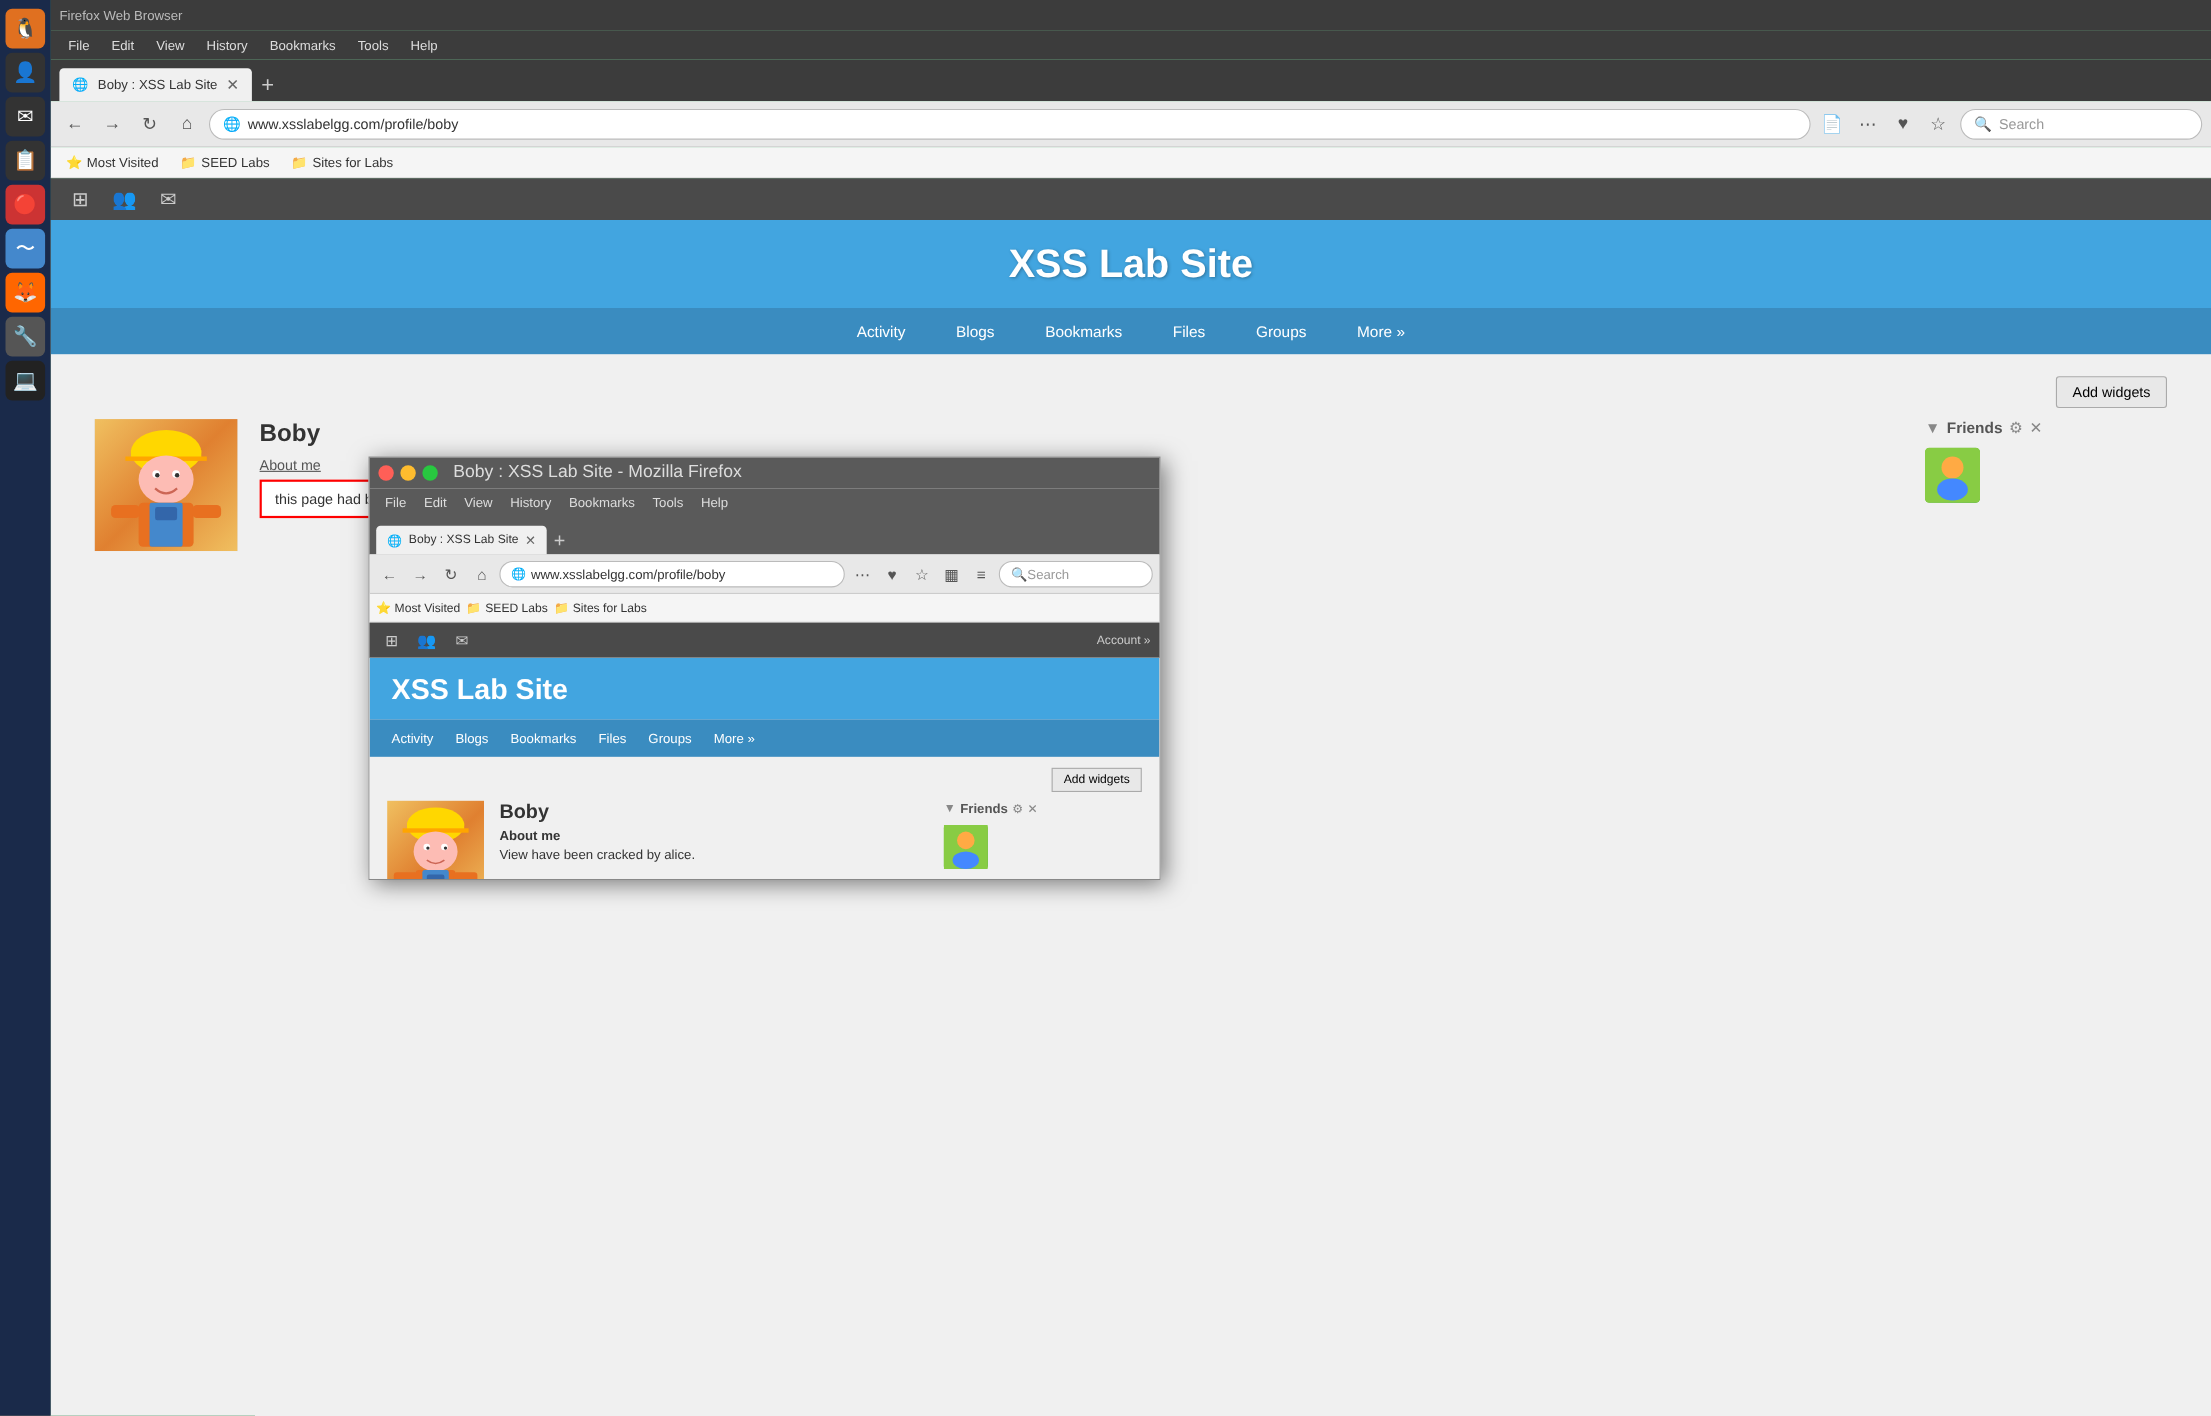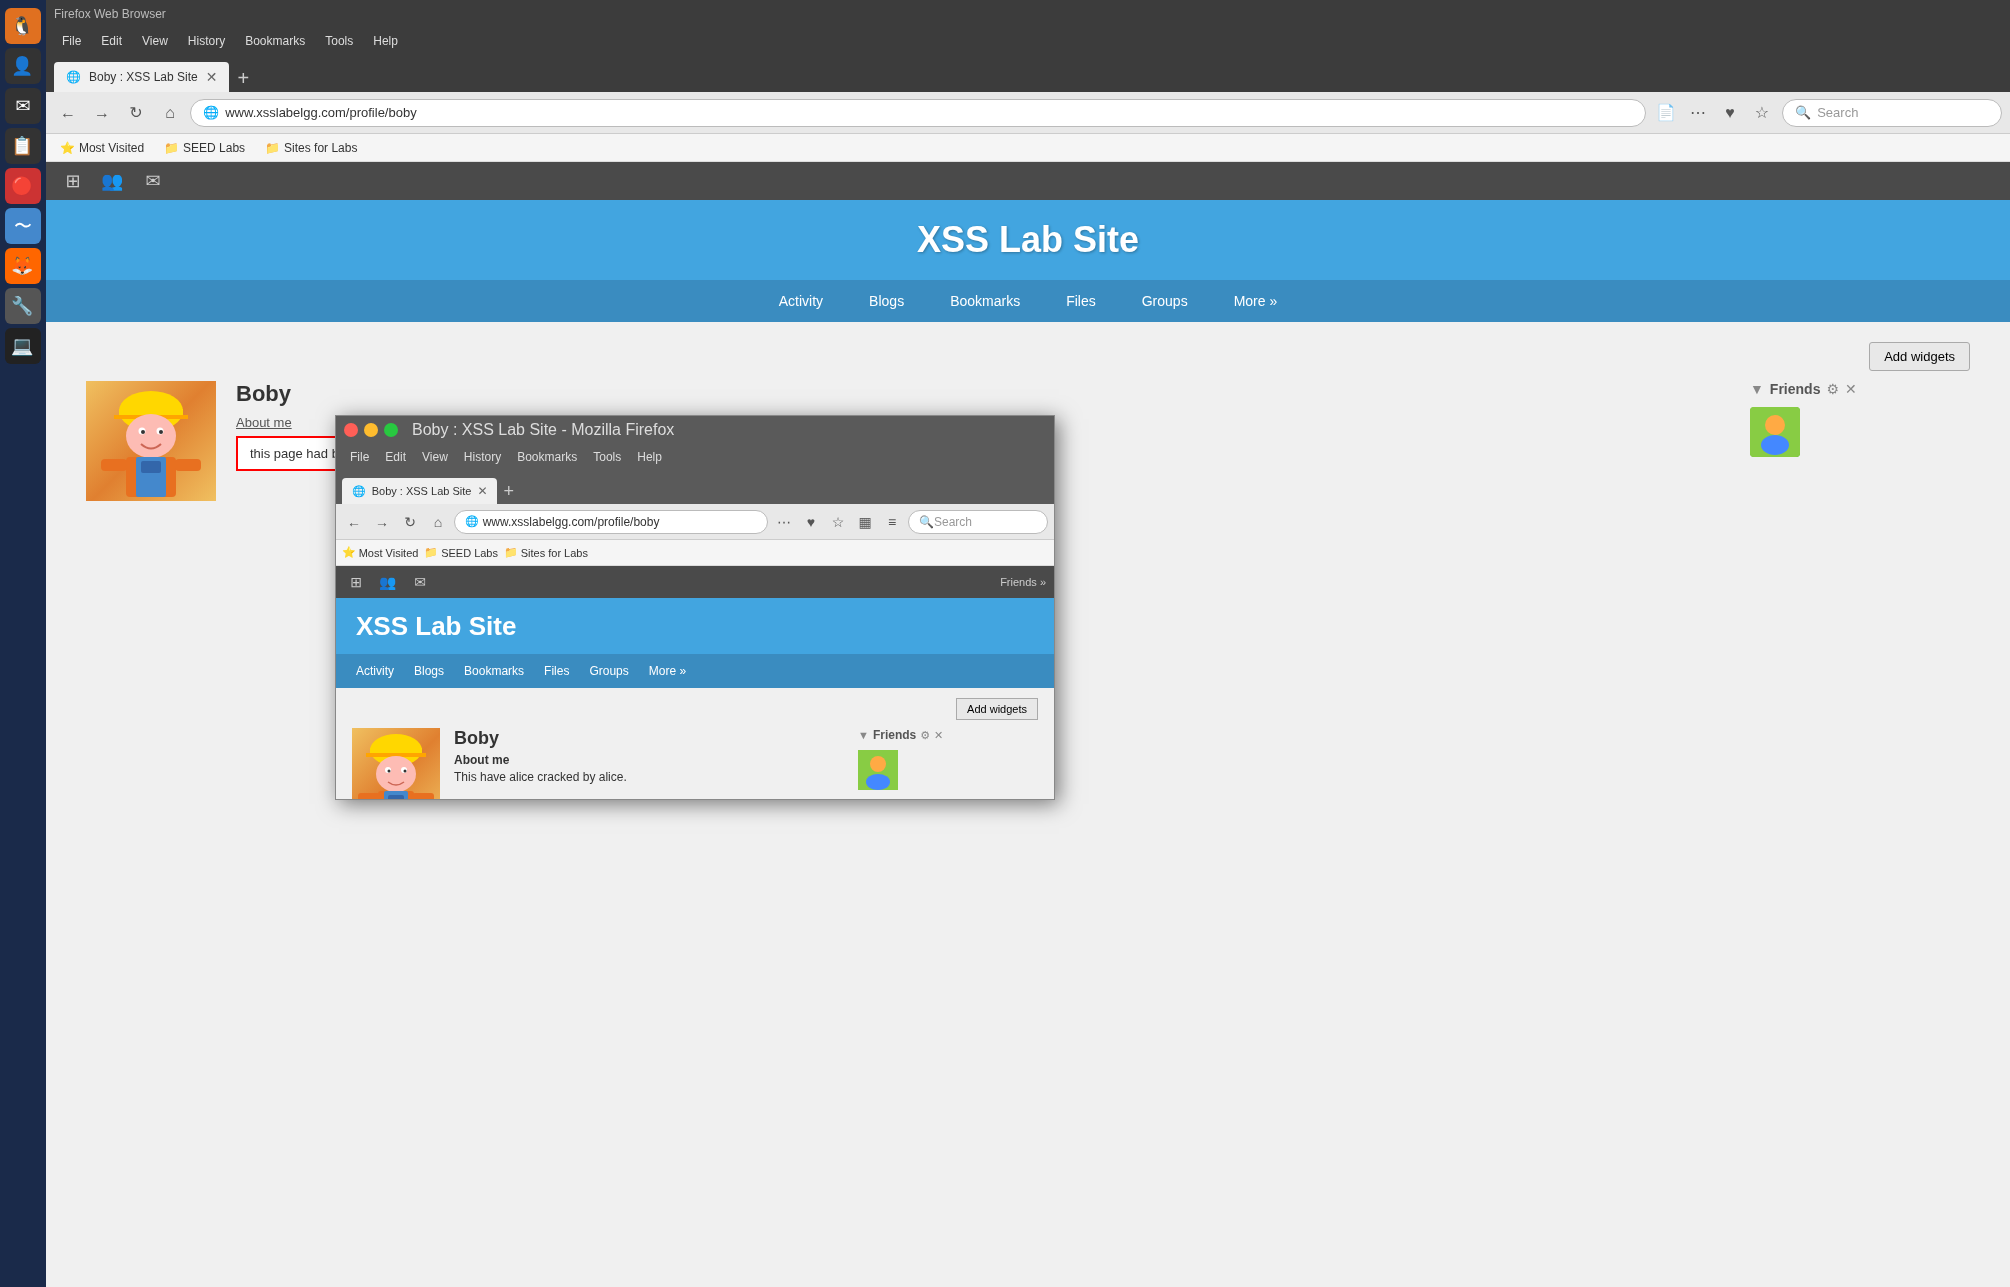--- a/index.html
+++ b/index.html
@@ -793,21 +793,21 @@
       <span>📁</span>
       <span>Sites for Labs</span>
     </div>
   </div>
 
   <div class="overlay-toolbar">
     <div class="overlay-toolbar-icon">⊞</div>
     <div class="overlay-toolbar-icon">👥</div>
     <div class="overlay-toolbar-icon">✉</div>
     <div class="overlay-toolbar-spacer"></div>
-    <span class="overlay-account-btn">Friends »</span>
+    <span class="overlay-account-btn">Account »</span>
   </div>
 
   <div class="overlay-page">
     <div class="overlay-site-header">
       <span class="overlay-site-title">XSS Lab Site</span>
     </div>
     <div class="overlay-site-nav">
       <span class="overlay-nav-item">Activity</span>
       <span class="overlay-nav-item">Blogs</span>
       <span class="overlay-nav-item">Bookmarks</span>
@@ -835,21 +835,21 @@
             <rect x="6" y="65" width="22" height="10" fill="#e87020" rx="3"></rect>
             <rect x="60" y="65" width="22" height="10" fill="#e87020" rx="3"></rect>
             <rect x="32" y="63" width="24" height="34" fill="#4488cc" rx="2"></rect>
             <rect x="36" y="67" width="16" height="10" fill="#3366aa" rx="2"></rect>
           </svg>
         </div>
 
         <div class="overlay-profile-info">
           <div class="overlay-profile-name">Boby</div>
           <div class="overlay-about-label">About me</div>
-          <div class="overlay-about-text">This have alice cracked by alice.</div>
+          <div class="overlay-about-text">View have been cracked by alice.</div>
         </div>
 
         <div class="overlay-friends-panel">
           <div class="overlay-friends-header">
             <span style="color:#888; font-size:11px">▼</span>
             <span class="overlay-friends-title">Friends</span>
             <span style="color:#888; font-size:11px; cursor:pointer">⚙</span>
             <span style="color:#888; font-size:11px; cursor:pointer">✕</span>
           </div>
           <div class="overlay-friend-avatar">

